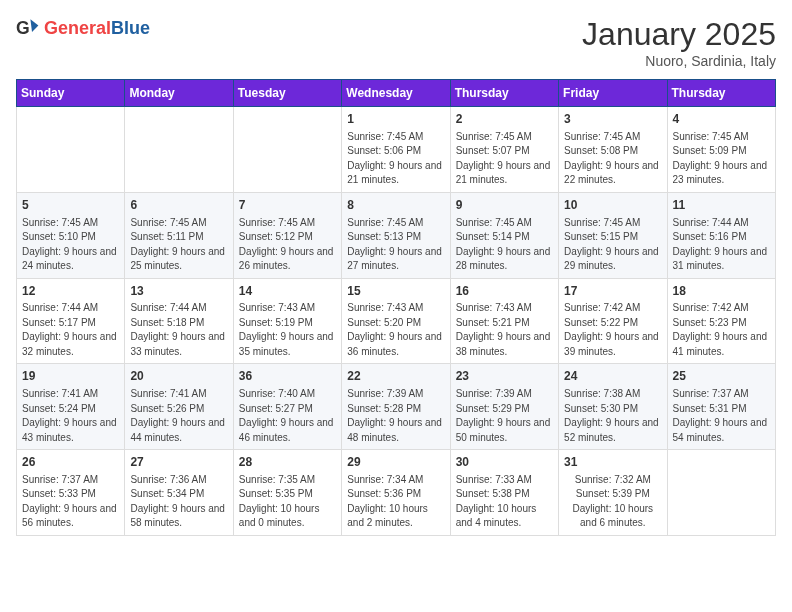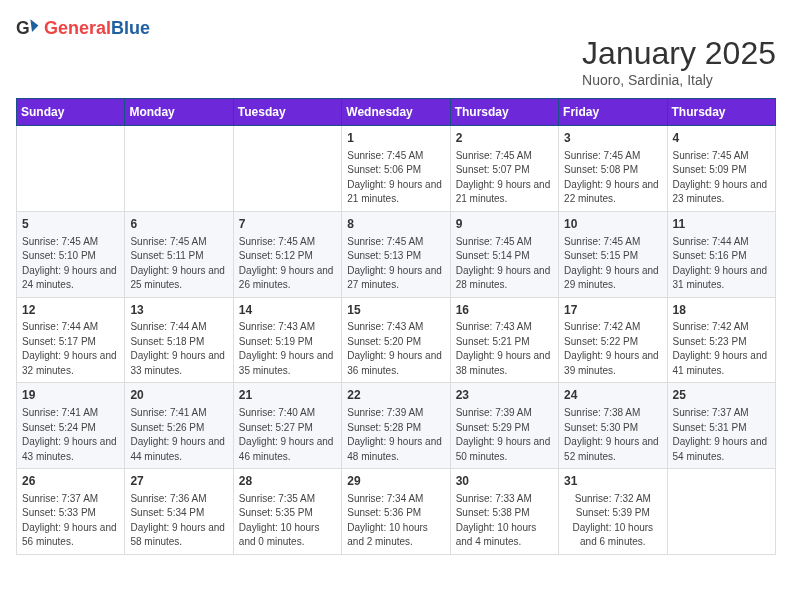--- a/index.html
+++ b/index.html
@@ -29,22 +29,21 @@
     .logo-text-blue {
       font-size: 18px;
       font-weight: bold;
       color: #2060a0;
     }
     .logo-icon {
       width: 24px;
       height: 24px;
     }
     .title-area {
-      text-align: left;
-      margin-top: 19px;
+      text-align: right;
     }
     .month-title {
       font-size: 32px;
       color: #333;
       font-weight: normal;
     }
     .subtitle {
       font-size: 14px;
       color: #555;
     }
@@ -249,21 +248,21 @@
 Sunset: 5:24 PM
 Daylight: 9 hours and 43 minutes.</div>
         </td>
         <td>
           <div class="day-number">20</div>
           <div class="day-info" style="white-space: pre-line;">Sunrise: 7:41 AM
 Sunset: 5:26 PM
 Daylight: 9 hours and 44 minutes.</div>
         </td>
         <td>
-          <div class="day-number">21</div>
+          <div class="day-number">36</div>
           <div class="day-info" style="white-space: pre-line;">Sunrise: 7:40 AM
 Sunset: 5:27 PM
 Daylight: 9 hours and 46 minutes.</div>
         </td>
         <td>
           <div class="day-number">22</div>
           <div class="day-info" style="white-space: pre-line;">Sunrise: 7:39 AM
 Sunset: 5:28 PM
 Daylight: 9 hours and 48 minutes.</div>
         </td>

